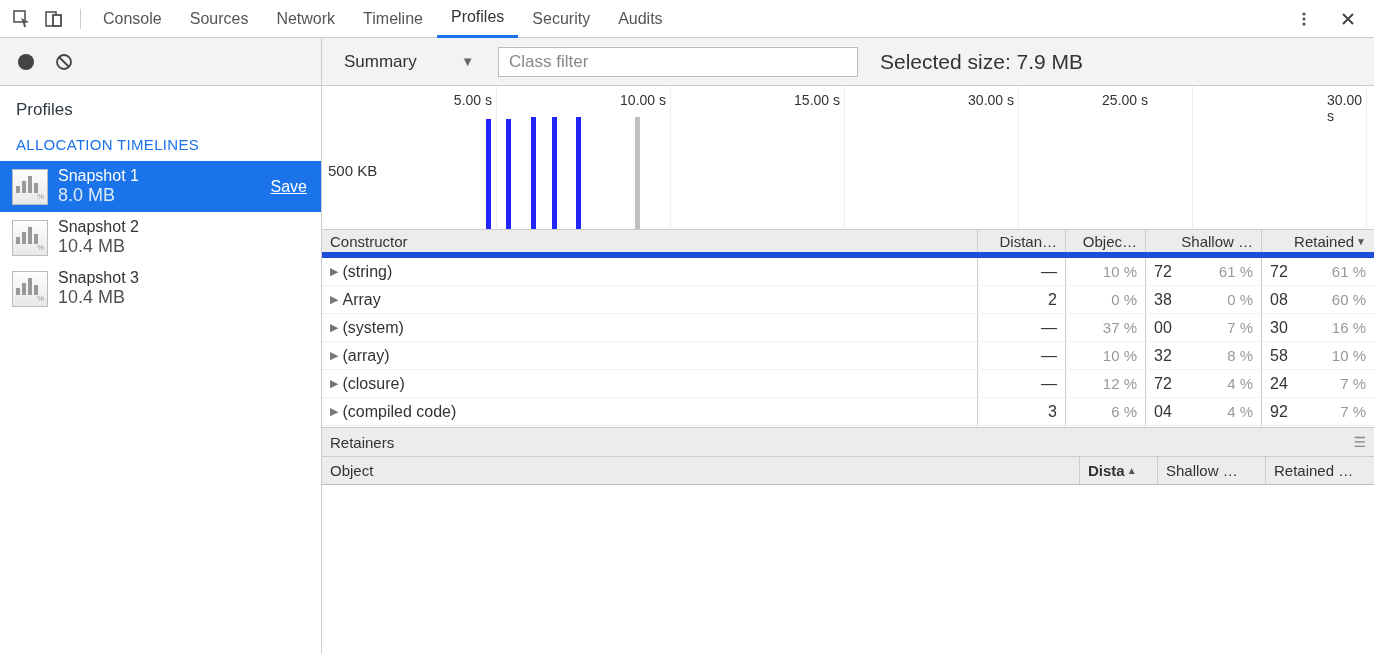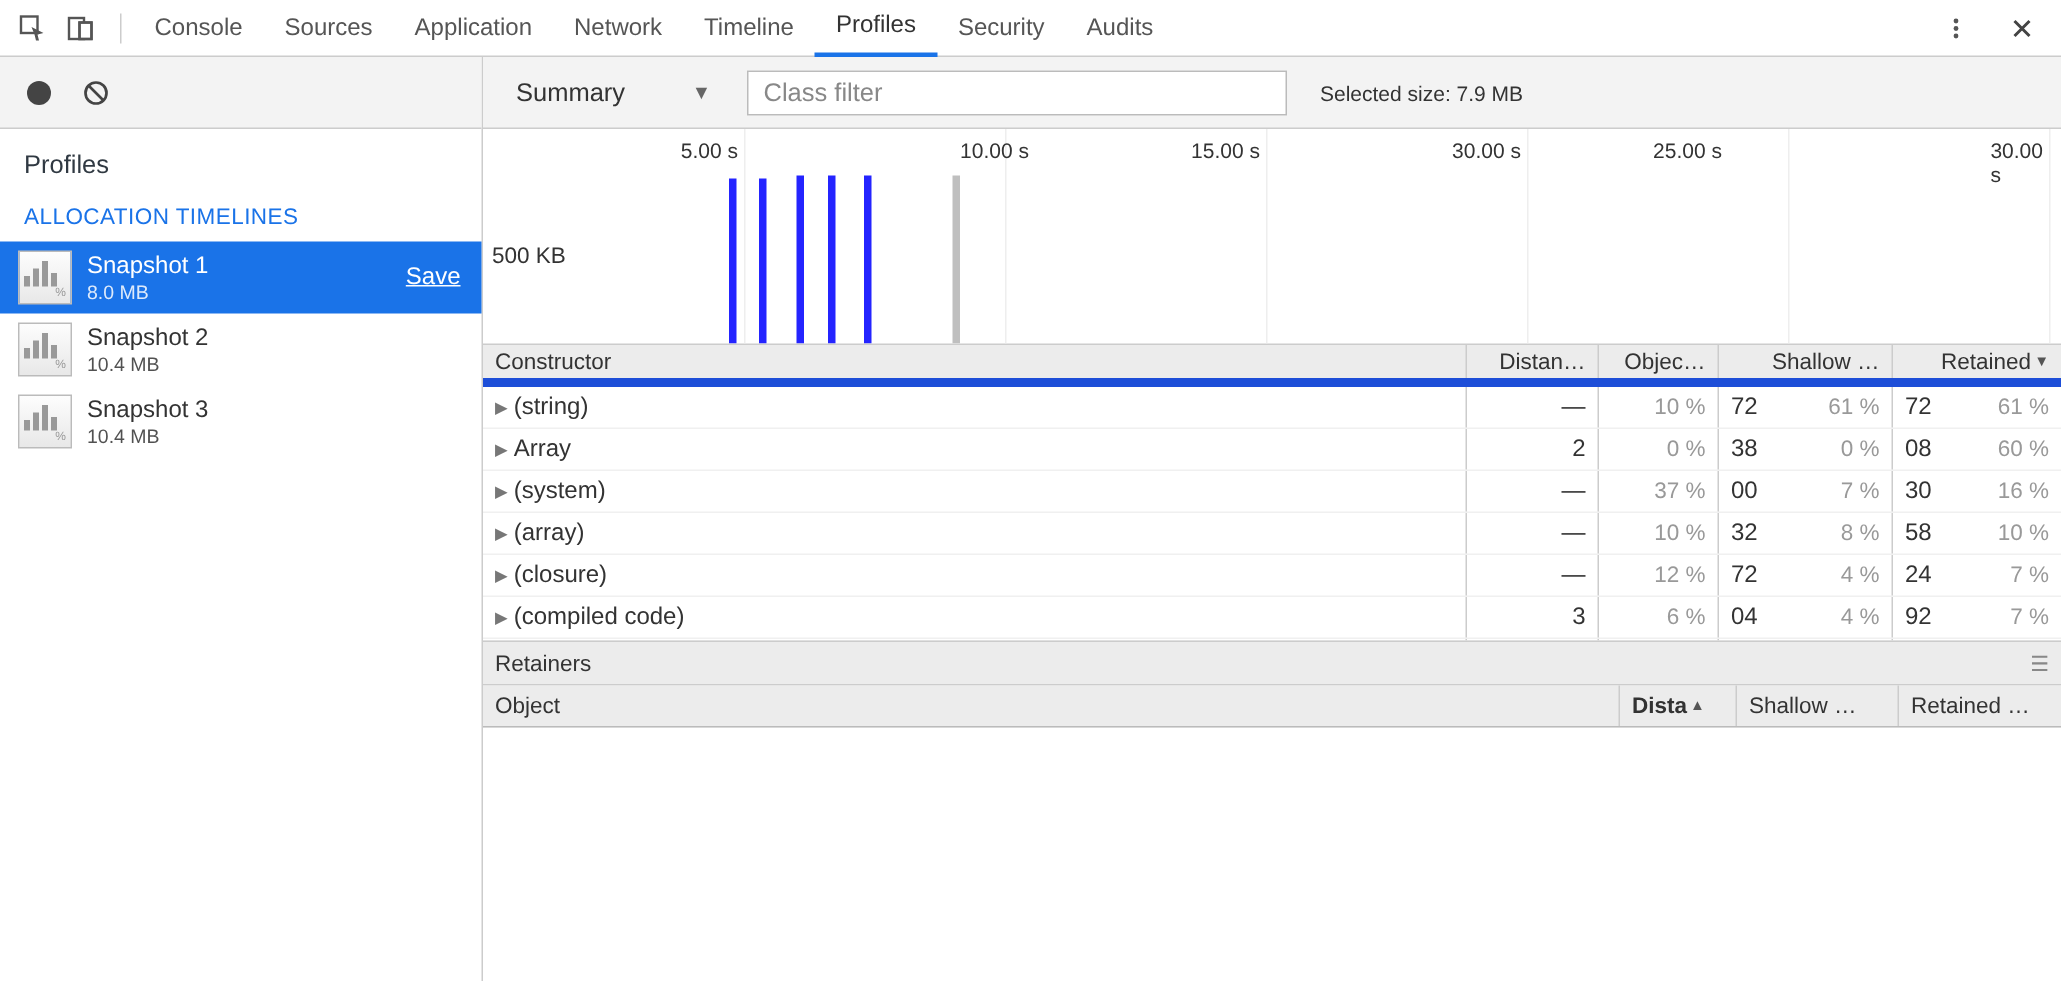--- a/index.html
+++ b/index.html
@@ -116,21 +116,21 @@
   display: flex; align-items: flex-end; gap: 2px; height: 60%;
 }
 .snap-icon-bars span {
   width: 4px; background: #999;
 }
 .snap-icon-pct {
   font-size: 8px; color: #999; text-align: right; line-height: 1;
 }
 .snap-text { display: flex; flex-direction: column; flex: 1; }
 .snap-title { font-size: 16px; }
-.snap-sub { font-size: 13px; opacity: .85; }
+.snap-sub { font-size: 18px; opacity: .85; }
 .snap-save {
   text-decoration: underline;
   font-size: 16px;
   padding-right: 2px;
 }
 
 .main { flex: 1; display: flex; flex-direction: column; }
 
 .controls {
   height: 48px;
@@ -152,21 +152,21 @@
 .dropdown .chev { margin-left: 24px; color: #666; font-size: 13px; }
 .filter-input {
   height: 30px;
   width: 360px;
   border: 1px solid #bbb;
   background: #fff;
   padding: 0 10px;
   font-size: 17px;
 }
 .filter-input::placeholder { color: #888; }
-.selected-size { font-size: 14px; color: #333; margin-left: 8px; }
+.selected-size { font-size: 21px; color: #333; margin-left: 8px; }
 
 .timeline {
   height: 144px;
   border-bottom: 1px solid #ccc;
   position: relative;
   background: #fff;
   overflow: hidden;
 }
 .tick {
   position: absolute;
@@ -278,21 +278,20 @@
     <svg width="20" height="20" viewBox="0 0 20 20" fill="none" stroke="#555" stroke-width="1.6">
       <rect x="2" y="3" width="10" height="14"></rect>
       <rect x="9" y="6" width="8" height="11" fill="#fff"></rect>
       <rect x="9" y="6" width="8" height="11"></rect>
     </svg>
   </div>
   <div class="vsep"></div>
   <div class="tabs" id="tabs">
       <div class="tab">Console</div>
       <div class="tab">Sources</div>
-      <div class="tab">Application</div>
       <div class="tab">Network</div>
       <div class="tab">Timeline</div>
       <div class="tab active">Profiles</div>
       <div class="tab">Security</div>
       <div class="tab">Audits</div>
     </div>
   <div class="toolbar-right">
     <div class="icon-btn">
       <svg width="16" height="16" viewBox="0 0 16 16" fill="#555">
           <circle cx="8" cy="3" r="1.6"></circle>
@@ -384,21 +383,21 @@
       </div>
       <input class="filter-input" placeholder="Class filter" style="">
       <div class="selected-size">Selected size: 7.9 MB</div>
     </div>
 
     <div class="timeline" id="timeline">
       <div class="yaxis-label">500 KB</div>
     <div class="tickline" style="left: 174px;"></div>
         <div class="tick" style="left: 174px;">5.00 s</div>
         <div class="tickline" style="left: 348px;"></div>
-        <div class="tick" style="left: 368px;">10.00 s</div>
+        <div class="tick" style="left: 348px;">10.00 s</div>
         <div class="tickline" style="left: 522px;"></div>
         <div class="tick" style="left: 522px;">15.00 s</div>
         <div class="tickline" style="left: 696px;"></div>
         <div class="tick" style="left: 696px;">30.00 s</div>
         <div class="tickline" style="left: 870px;"></div>
         <div class="tick" style="left: 830px;">25.00 s</div>
         <div class="tickline" style="left: 1044px;"></div>
         <div class="tick" style="left: 1044px;">30.00 s</div>
         <div class="alloc-bar" style="left: 163.56px; height: 110.4px;"></div>
         <div class="alloc-bar" style="left: 184.44px; height: 110.4px;"></div>

